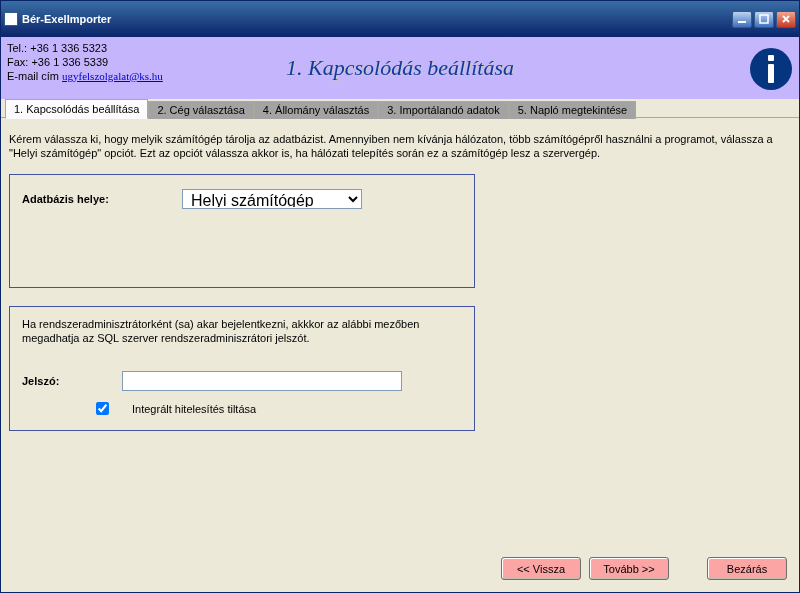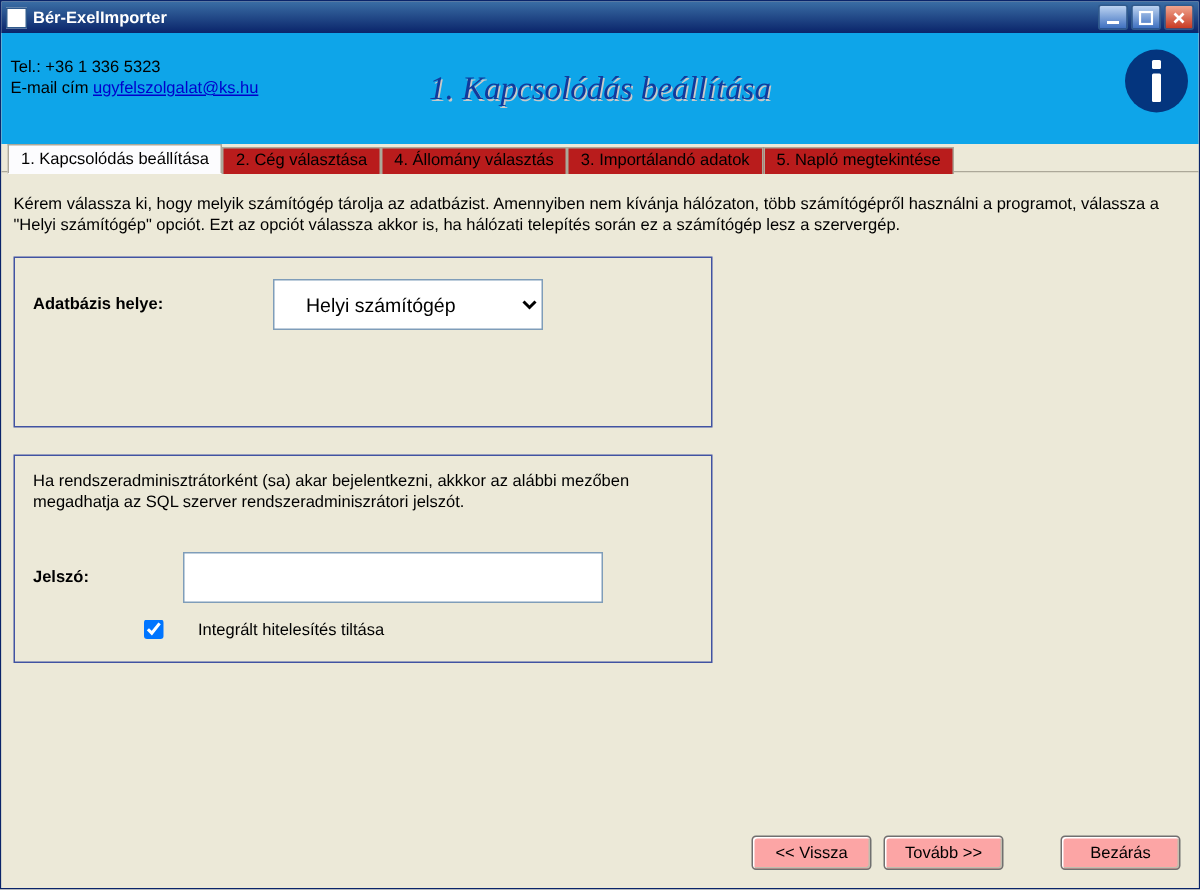--- a/index.html
+++ b/index.html
@@ -16,21 +16,21 @@
   
   .window {
     width: 800px;
     height: 593px;
     box-sizing: border-box;
     border: 1px solid #0a246a;
     display: flex;
     flex-direction: column;
   }
   .titlebar {
-    height: 21px;
+    height: 36px;
     background: linear-gradient(#3a6ea5, #0a246a);
     color: #fff;
     display: flex;
     align-items: center;
     padding: 0 3px;
   }
   .titlebar .app-icon {
     width: 14px; height: 14px;
     margin-right: 4px;
     background: #fff;
@@ -59,27 +59,27 @@
   
   .client {
     flex: 1;
     background: #ece9d8;
     display: flex;
     flex-direction: column;
   }
 
   
   .header {
-    background: #0ea5e9;
-    padding: 16px 28px 6px 6px;
+    background: #c4b5fd;
+    padding: 4px 28px 6px 6px;
     position: relative;
     min-height: 52px;
   }
   .header .contact-line { color: #000; line-height: 14px; }
-  .header .contact-line a { color: #0000cc; text-decoration: underline; }
+  .header .contact-line a { color: #0000cc; text-decoration: underline; font-family: Liberation Serif, serif; }
   .header .step-title {
     position: absolute;
     left: 50%; top: 50%;
     transform: translate(-50%,-50%);
     font-style: italic;
     font-family: "Times New Roman", serif;
     font-size: 22px;
     color: #113a9c;
     text-shadow: 1px 1px 0 #c9c9c9;
     white-space: nowrap;
@@ -104,21 +104,21 @@
     content: "";
     position: absolute;
     left: 0; right: 0; bottom: 0;
     border-bottom: 1px solid #aca899;
   }
   .tab {
     position: relative;
     z-index: 1;
     border: 1px solid #aca899;
     border-bottom: none;
-    background: #b91c1c;
+    background: #a3a3a3;
     padding: 2px 8px 3px 8px;
     margin-right: 0px;
     margin-bottom: -1px;
     font-size: 11px;
     color: #000;
     cursor: default;
     white-space: nowrap;
   }
   .tab.active {
     background: #fcfcfe;
@@ -148,25 +148,25 @@
   fieldset.box-db { min-height: 88px; }
   fieldset.box-pw { }
   .row { display: flex; align-items: center; margin-top: 2px; gap: 40px; }
   .row-label {
     font-weight: bold;
     width: 120px;
   }
   select.combo,
   input.text {
     font-family: inherit;
-    font-size: 13px;
+    font-size: 16px;
     border: 1px solid #7f9db9;
-    height: 34px;
+    height: 20px;
     box-sizing: border-box;
-    padding: 1px 17px;
+    padding: 1px 4px;
     background: #fff;
   }
   select.combo { width: 180px; }
   input.text  { width: 280px; }
   .pw-info { margin: -2px 0 26px 0; line-height: 14px; }
   .chk-line { margin-top: 8px; margin-left: 70px; display: flex; align-items: center; gap: 20px; }
   input[type=checkbox] { width: 13px; height: 13px; }
 
   
   .button-bar {
@@ -212,20 +212,21 @@
       <svg viewBox="0 0 10 10" width="10" height="10">
           <path d="M2 2 L8 8 M8 2 L2 8" stroke="#fff" stroke-width="1.8"></path>
         </svg>
     </span>
   </div>
 
   <div class="client">
 
     <div class="header">
       <div class="contact-line">Tel.: +36 1 336 5323</div>
+      <div class="contact-line">Fax: +36 1 336 5339</div>
       <div class="contact-line">
         <span>E-mail cím </span><a href="#">ugyfelszolgalat@ks.hu</a>
       </div>
       <div class="step-title">1. Kapcsolódás beállítása</div>
       <svg class="big-info" viewBox="0 0 44 44">
         <circle class="bg" cx="22" cy="22" r="21"></circle>
         <rect class="i" x="19" y="8" width="6" height="6" rx="1"></rect>
         <rect class="i" x="19" y="17" width="6" height="19" rx="1"></rect>
       </svg>
     </div>

